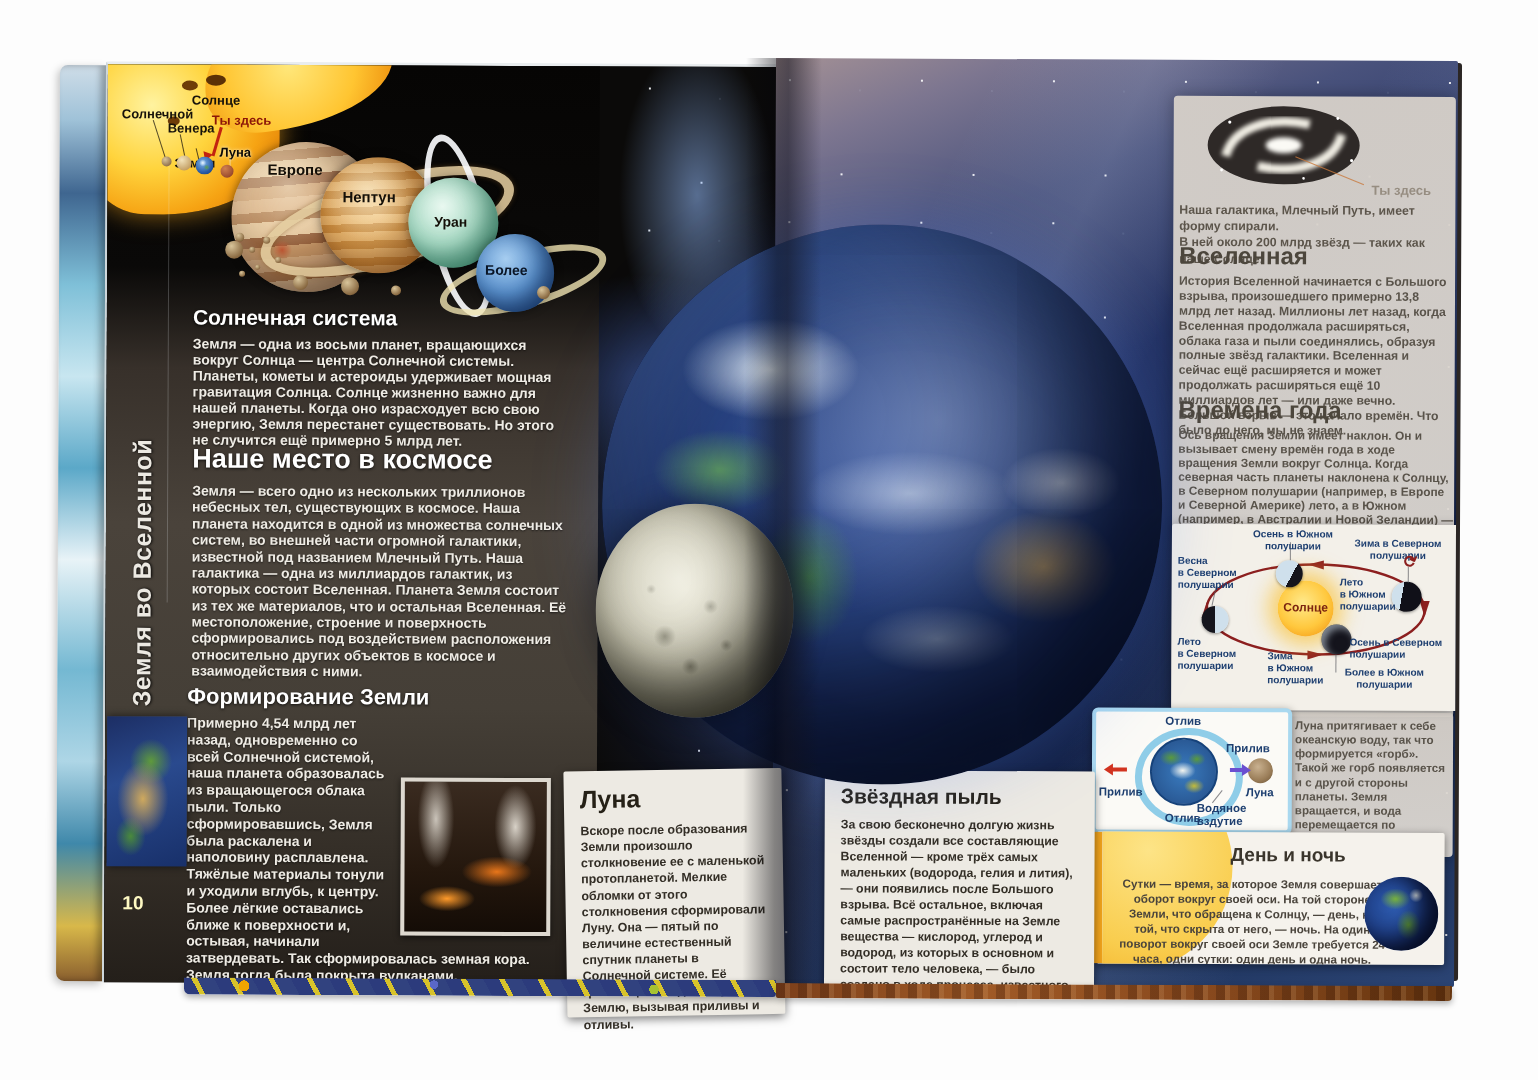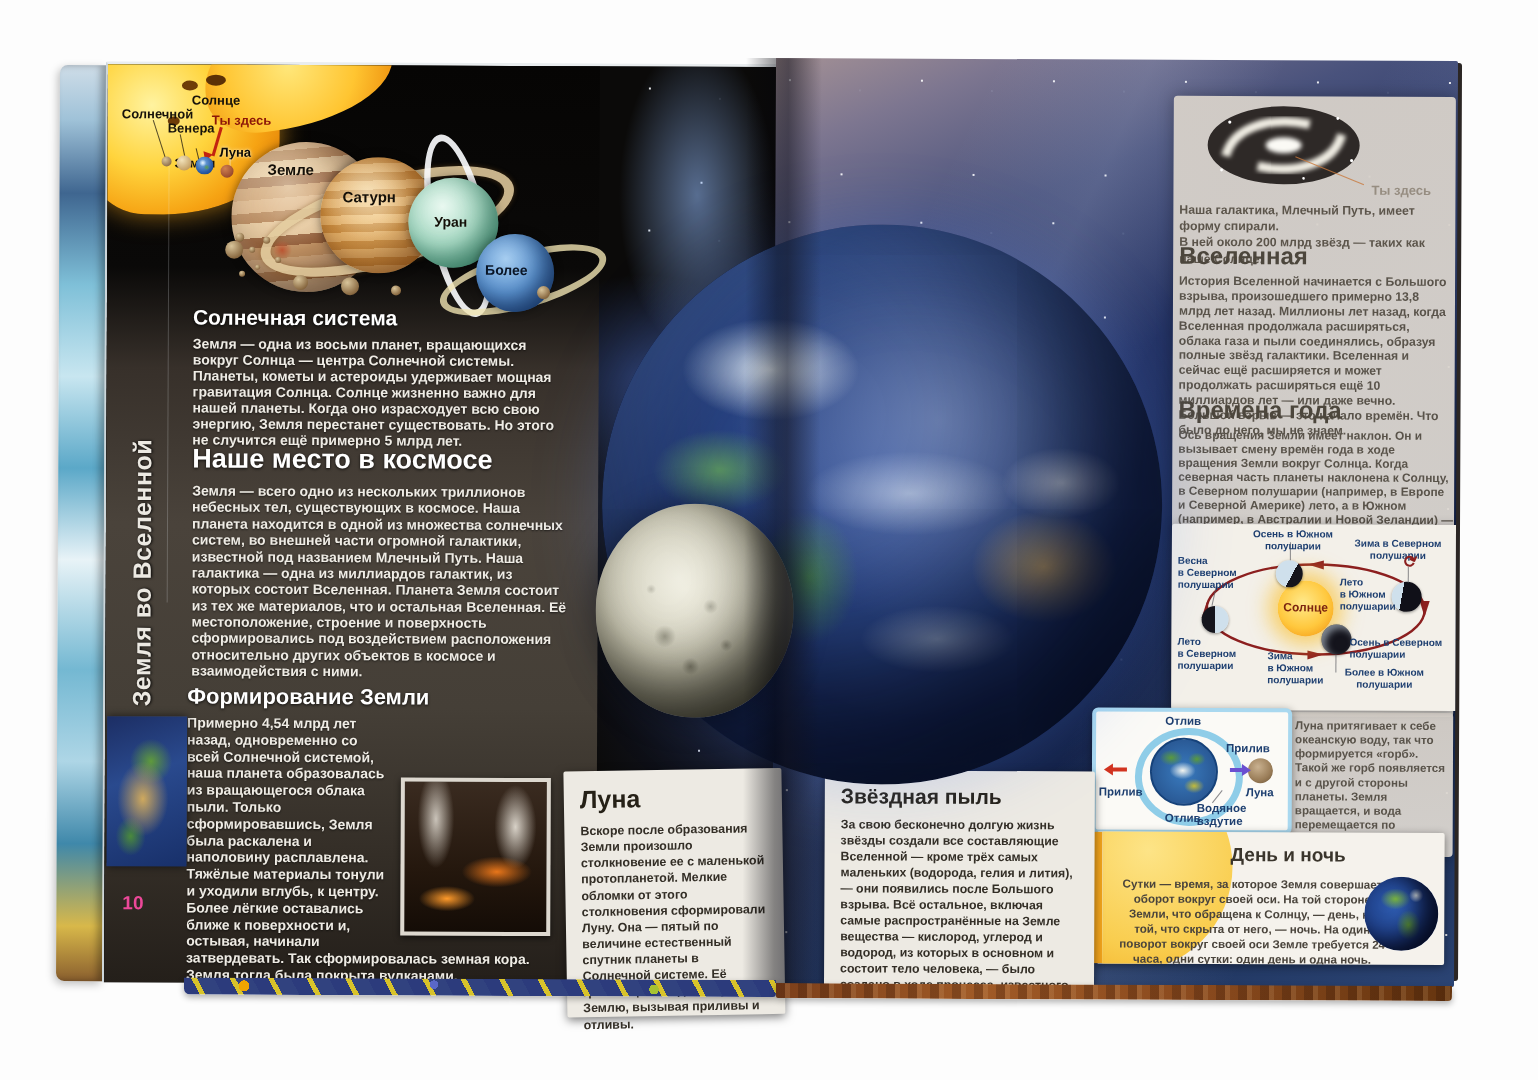--- a/index.html
+++ b/index.html
@@ -57,21 +57,21 @@
       linear-gradient(115deg,transparent 20%,rgba(190,205,235,.16) 34%,transparent 46%),
       linear-gradient(115deg,transparent 55%,rgba(170,190,230,.14) 68%,transparent 80%);}
   .gutter{left:686px;top:6px;width:76px;height:926px;pointer-events:none;
     background:linear-gradient(90deg,transparent,rgba(4,4,10,.45) 42%,rgba(15,15,25,.55) 56%,transparent);}
 
   
   .lp-h{color:#fff;font-weight:bold;text-shadow:0 1px 3px rgba(0,0,0,.8);line-height:1.05;}
   .lp-body{color:#efece5;font-weight:bold;font-size:14px;line-height:1.14;text-shadow:0 1px 2px rgba(0,0,0,.6);}
   .sidebar-title{color:#ece9e2;font-size:25px;font-weight:bold;letter-spacing:.5px;
     transform:rotate(-90deg);transform-origin:0 0;white-space:nowrap;text-shadow:0 1px 3px #000;}
-  .pagenum{color:#ec4899;font-size:19px;font-weight:bold;}
+  .pagenum{color:#fef9c3;font-size:19px;font-weight:bold;}
 
   
   .planet{position:absolute;border-radius:50%;}
   .ring{position:absolute;border-radius:50%;}
   .art-label{position:absolute;font-weight:bold;font-size:13px;color:#17120a;white-space:nowrap;}
   .art-label.on-dark{text-shadow:0 0 4px rgba(255,235,180,.9),0 0 2px #ffe9a8;}
   .planet-label{position:absolute;font-weight:bold;font-size:14px;color:#140f08;white-space:nowrap;}
   .rock{position:absolute;border-radius:50%;background:radial-gradient(circle at 35% 30%,#d8c49a,#8a6a42 70%,#5c4326 100%);}
   .leader{position:absolute;width:1px;background:rgba(25,20,12,.75);transform-origin:top left;}
   .leader.light{background:rgba(235,240,245,.55);}
@@ -126,25 +126,25 @@
 
       <div class="abs" style="left:108px;top:62px;width:3px;height:30px;background:#c22310;transform:rotate(16deg);"></div>
       <div class="abs" style="left:94px;top:88px;width:0;height:0;border-left:5px solid transparent;border-right:5px solid transparent;border-top:9px solid #c22310;transform:rotate(20deg);"></div>
 
       <div class="planet" style="left:54px;top:92px;width:10px;height:10px;background:radial-gradient(circle at 35% 30%,#d9c49c,#8a6a44 80%);"></div>
       <div class="planet" style="left:69px;top:91px;width:15px;height:15px;background:radial-gradient(circle at 35% 30%,#f2e3bb,#c09a5e 80%);"></div>
       <div class="planet" style="left:88px;top:92px;width:18px;height:18px;background:radial-gradient(circle 5px at 40% 35%,#e8f4ff,transparent 70%),radial-gradient(circle 4px at 62% 60%,#5aa04a,transparent 75%),radial-gradient(circle at 40% 35%,#7db4e8,#2a5ca8 60%,#143a74 95%);"></div>
       <div class="planet" style="left:113px;top:100px;width:13px;height:13px;background:radial-gradient(circle at 35% 30%,#d08050,#94452a 80%);"></div>
 
       <div class="planet" style="left:124px;top:77px;width:150px;height:150px;background:radial-gradient(circle at 38% 30%,rgba(255,246,225,.55),transparent 46%),radial-gradient(circle 14px at 34% 72%,rgba(200,80,45,.85),transparent 70%),repeating-linear-gradient(175deg,#d9af82 0 13px,#b07c4e 13px 23px,#e6c79c 23px 38px,#96603a 38px 48px,#c89868 48px 60px);box-shadow:inset -20px -16px 42px rgba(40,15,5,.6),inset 10px 8px 28px rgba(255,240,210,.35),0 0 10px rgba(0,0,0,.5);"></div>
-      <div class="planet-label" style="left:160px;top:96px;font-size:15px;">Земле</div>
+      <div class="planet-label" style="left:160px;top:96px;font-size:15px;">Европе</div>
 
       <div class="ring" style="left:149px;top:112px;width:242px;height:68px;border:10px solid rgba(226,204,158,.88);transform:rotate(-16deg);box-shadow:0 0 5px rgba(120,80,30,.5),inset 0 0 5px rgba(120,80,30,.5);"></div>
       <div class="planet" style="left:213px;top:92px;width:116px;height:116px;background:radial-gradient(circle at 40% 30%,rgba(255,255,240,.5),transparent 45%),repeating-linear-gradient(178deg,rgba(170,110,40,.32) 0 8px,rgba(255,230,180,.28) 8px 17px),radial-gradient(circle at 50% 45%,#f0c27e,#d89a4a 60%,#a96a24 95%);box-shadow:inset -16px -12px 34px rgba(90,40,5,.55),0 0 10px rgba(0,0,0,.45);"></div>
-      <div class="planet-label" style="left:235px;top:123px;font-size:15px;">Сатурн</div>
+      <div class="planet-label" style="left:235px;top:123px;font-size:15px;">Нептун</div>
 
       <div class="ring" style="left:258px;top:131px;width:172px;height:44px;border:7px solid rgba(248,250,252,.92);transform:rotate(78deg);"></div>
       <div class="planet" style="left:301px;top:112px;width:90px;height:90px;background:radial-gradient(circle at 38% 32%,#e9f8f0,#a9dcc6 46%,#63b194 80%,#3d8a70 98%);box-shadow:inset -12px -10px 26px rgba(10,60,45,.45),0 0 10px rgba(0,0,0,.4);"></div>
       <div class="planet-label" style="left:327px;top:148px;">Уран</div>
 
       <div class="ring" style="left:330px;top:186px;width:158px;height:42px;border:7px solid rgba(240,228,178,.8);transform:rotate(-16deg);"></div>
       <div class="planet" style="left:369px;top:168px;width:78px;height:78px;background:radial-gradient(circle at 38% 32%,#a6cdf0,#5b93d0 48%,#2e62a8 85%,#1c447e 100%);box-shadow:inset -10px -8px 22px rgba(5,20,50,.55),0 0 10px rgba(0,0,0,.4);"></div>
       <div class="planet-label" style="left:378px;top:196px;color:#0a1526;">Более</div>
 
       <div class="rock" style="left:128px;top:168px;width:9px;height:9px;"></div>

